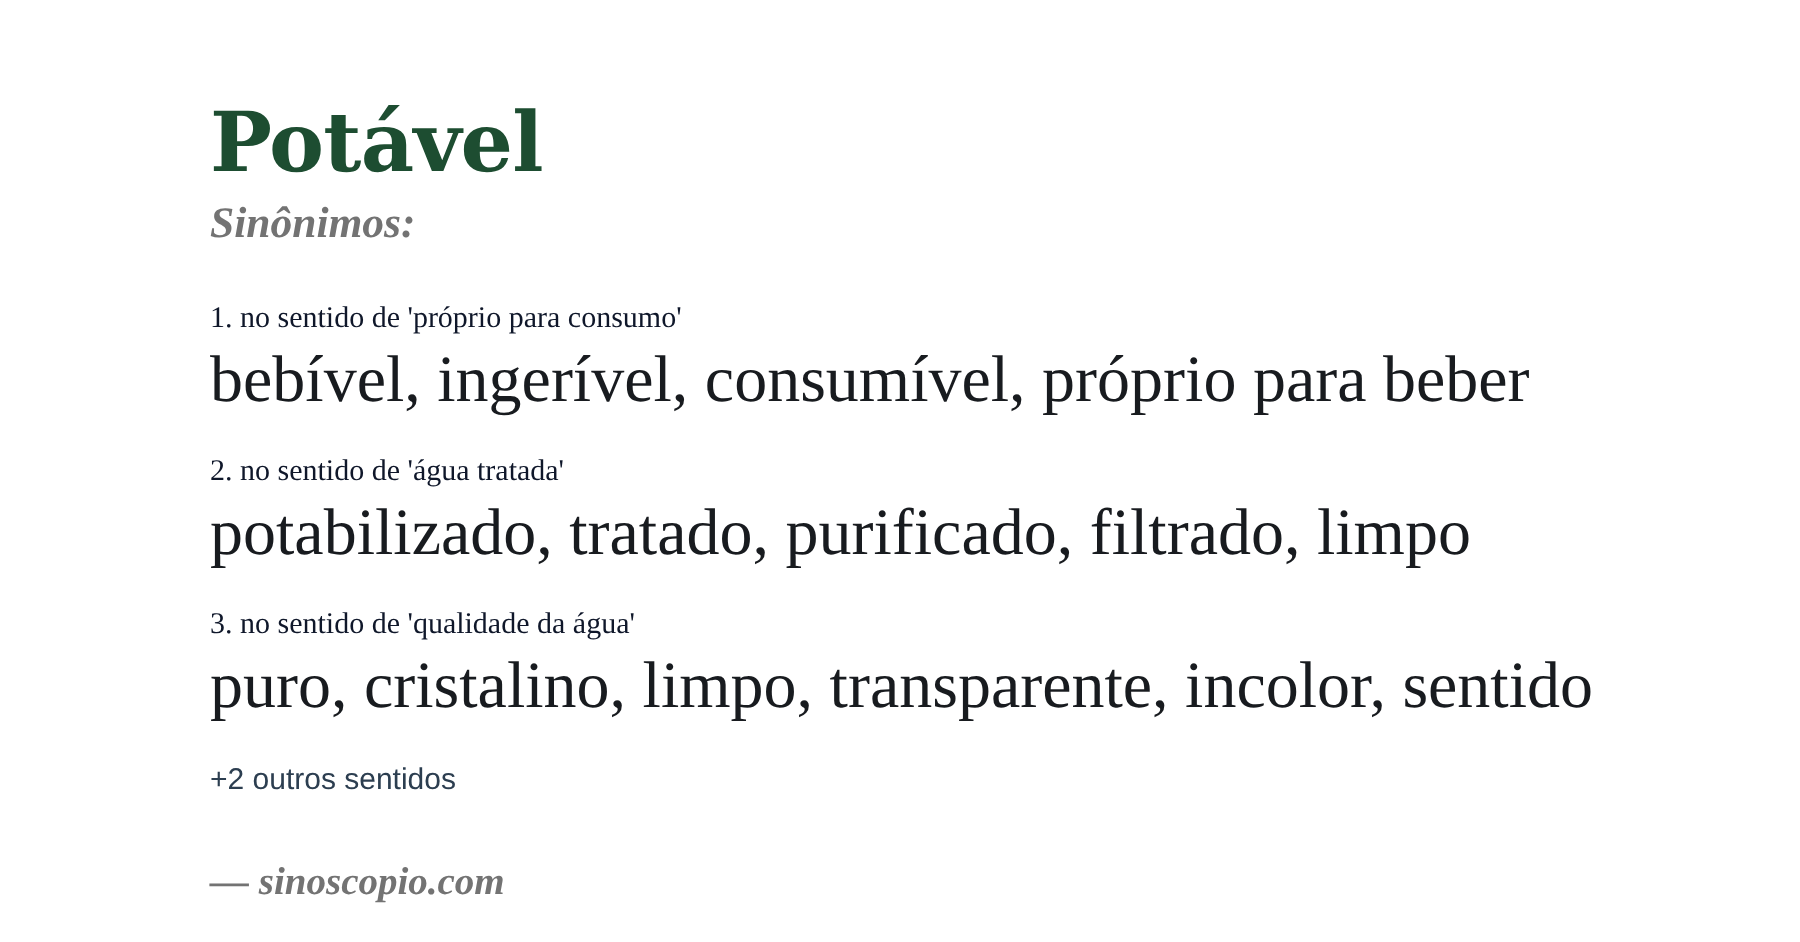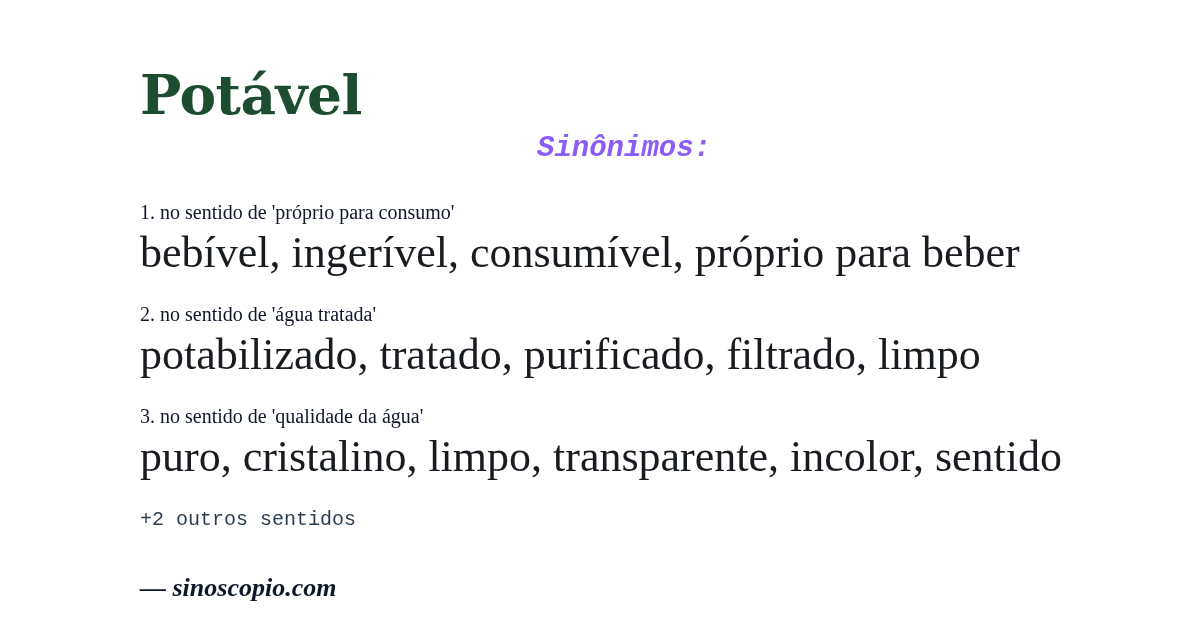--- a/index.html
+++ b/index.html
@@ -21,27 +21,26 @@
     font-family: "DejaVu Serif", serif;
     font-style: normal;
     font-weight: 700;
     font-size: 55px;
     line-height: 1.12;
     color: #1d4d31;
     letter-spacing: -0.5px;
   }
   .subtitle {
     margin-top: 6px;
-    font-family: Liberation Mono, monospace;
+    font-family: Liberation Serif, serif;
     font-style: italic;
     font-weight: 700;
     font-size: 29px;
     line-height: 1.2;
-    color: #8b5cf6;
-    text-align: center;
+    color: #737373;
   }
   .senses {
     margin-top: 34px;
   }
   .sense {
     margin-bottom: 22px;
   }
   .sense-label {
     font-family: "Liberation Serif", serif;
     font-size: 20px;
@@ -50,33 +49,33 @@
   }
   .sense-synonyms {
     margin-top: 3px;
     font-family: Liberation Serif, serif;
     font-size: 44px;
     line-height: 1.2;
     color: #181b1f;
   }
   .more-senses {
     margin-top: 24px;
-    font-family: Liberation Mono, monospace;
+    font-family: Liberation Sans, sans-serif;
     font-size: 20px;
     line-height: 1.2;
     color: #2c3e50;
   }
   .attribution {
     margin-top: 40px;
     font-family: "Liberation Serif", serif;
     font-style: italic;
     font-weight: 600;
     font-size: 26px;
     line-height: 1.2;
-    color: #0f172a;
+    color: #737373;
   }
 </style>
 </head>
 <body>
 
 <div class="container">
 
   <h1 class="title">Potável</h1>
 
   <div class="subtitle">Sinônimos:</div>

